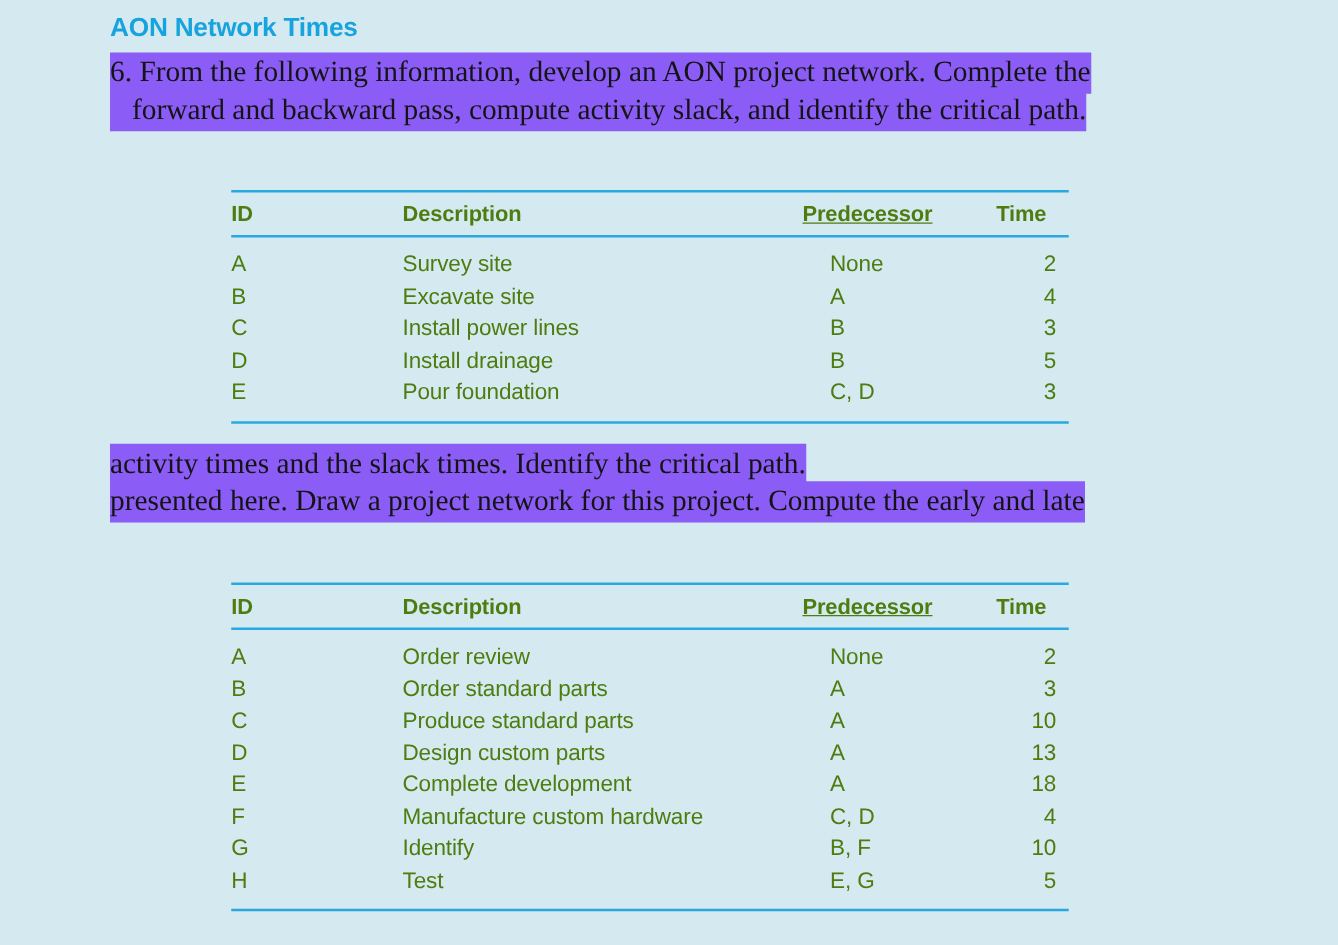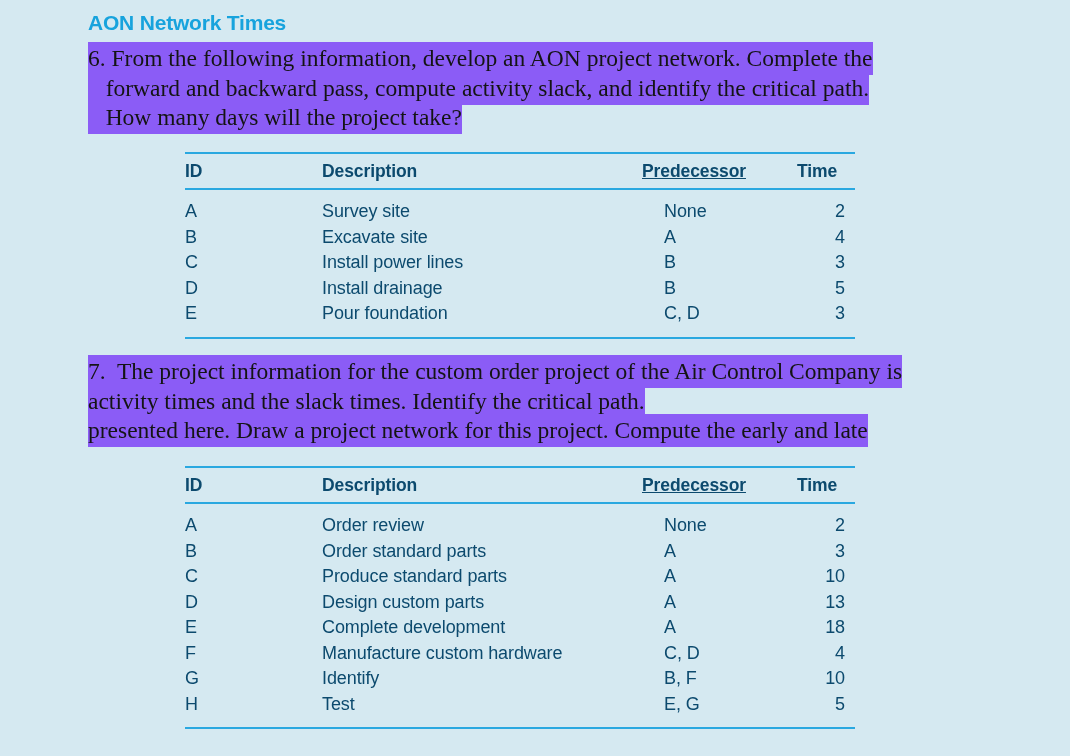--- a/index.html
+++ b/index.html
@@ -76,21 +76,21 @@
   }
   .rule.top { background: #2aa8e0; }
 
   table {
     border-collapse: collapse;
     width: 100%;
     table-layout: fixed;
   }
   th, td {
     font-family: "Liberation Sans", sans-serif;
-    color: #0c4a6e;
+    color: #4d7c0f;
     text-align: left;
     padding: 0;
     vertical-align: baseline;
   }
   thead th {
     font-weight: bold;
     font-size: 17.5px;
     height: 34px;
     line-height: 34px;
     letter-spacing: -0.1px;
@@ -125,21 +125,20 @@
 </head>
 <body>
 
 <div class="page">
 
   <div class="section-heading">AON Network Times</div>
 
   <div class="question" id="question-6">
     <span class="q-line"><span class="hl"><span class="q-num">6.</span> <span>From the following information, develop an AON project network. Complete the</span></span></span>
     <span class="q-line"><span class="hl">&nbsp;&nbsp;&nbsp;<span>forward and backward pass, compute activity slack, and identify the critical path.</span></span></span>
-    <span class="q-line"><span class="hl">&nbsp;&nbsp;&nbsp;<span>How many days will the project take?</span></span></span>
   </div>
 
   <div class="data-table" id="table-1">
     <div class="rule top"></div>
     <table>
       <colgroup>
         <col class="c-id">
           <col class="c-desc">
           <col class="c-pred">
           <col class="c-time">
@@ -191,21 +190,20 @@
           <td>Pour foundation</td>
           <td class="cell-pred">C, D</td>
           <td class="cell-time">3</td>
         </tr>
       </tbody>
     </table>
     <div class="rule"></div>
   </div>
 
   <div class="question" id="question-7">
-    <span class="q-line"><span class="hl"><span class="q-num">7.</span>&nbsp; <span>The project information for the custom order project of the Air Control Company is</span></span></span>
     <span class="q-line"><span class="hl"><span>activity times and the slack times. Identify the critical path.</span></span></span>
     <span class="q-line"><span class="hl"><span>presented here. Draw a project network for this project. Compute the early and late</span></span></span>
   </div>
 
   <div class="data-table" id="table-2">
     <div class="rule top"></div>
     <table>
       <colgroup>
         <col class="c-id">
           <col class="c-desc">

